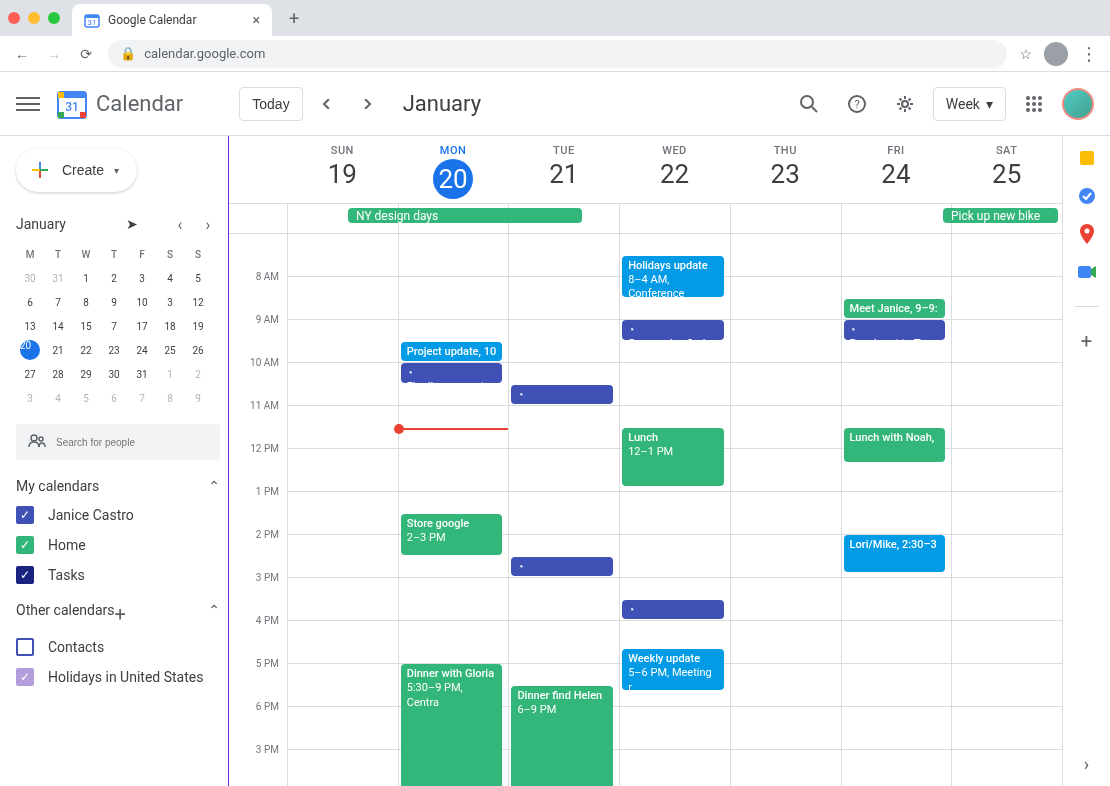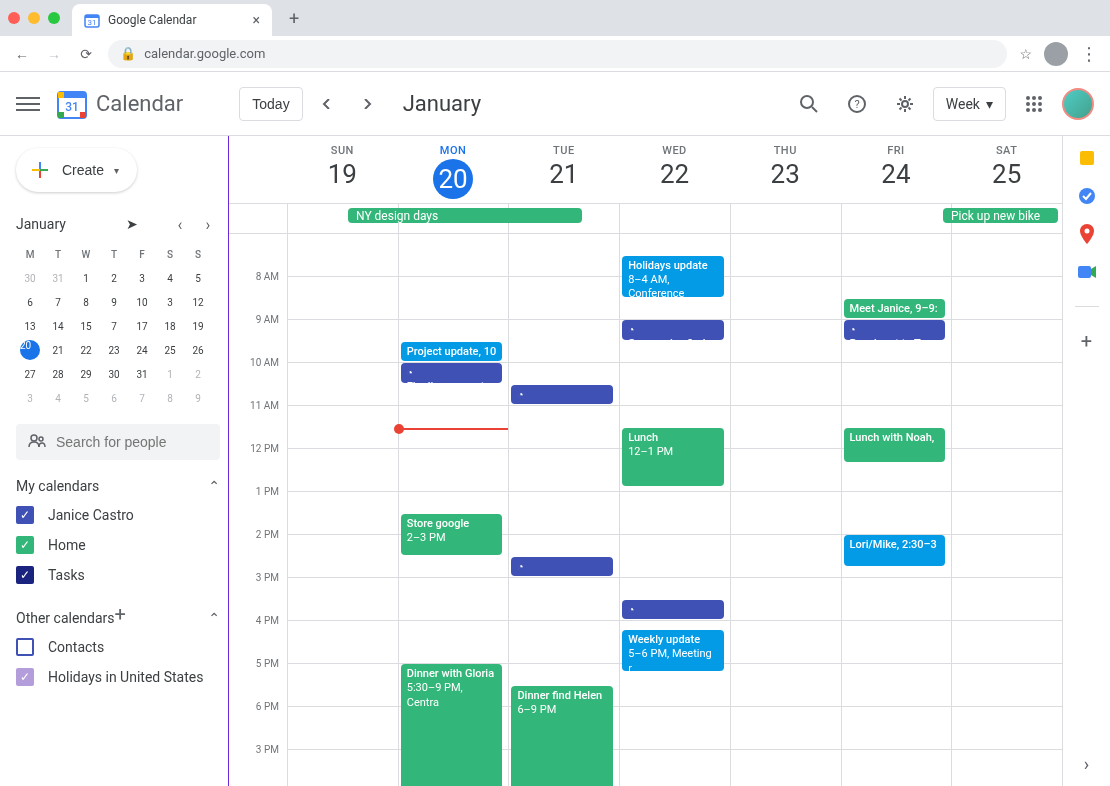--- a/index.html
+++ b/index.html
@@ -52,24 +52,24 @@
 
 .mini-cal { margin-top: 6px; }
 .mini-row { display: flex; }
 .mini-cell { width: 28px; height: 24px; display: flex; align-items: center; justify-content: center; font-size: 10px; color: #70757a; cursor: pointer; }
 .mini-dow { color: #70757a; font-weight: 500; }
 .mini-day { color: #3c4043; font-size: 10px; }
 .mini-muted { color: #b0b3b8; }
 .mini-today { background: #1a73e8; color: #fff; border-radius: 50%; width:20px; height:20px; }
 
 .search-people { margin-top: 14px; background: #f1f3f4; border-radius: 4px; height: 36px; display: flex; align-items: center; padding: 0 12px; gap: 10px; color: #5f6368; }
-.search-people input { border:none; background:transparent; outline:none; font-size:14px; color:#3c4043; width:100%; }
+.search-people input { border:none; background:transparent; outline:none; font-size:10px; color:#3c4043; width:100%; }
 
 .cal-section { margin-top: 18px; }
-.cal-section-hdr { display: flex; align-items: flex-end; font-size: 14px; color: #3c4043; cursor: pointer; }
+.cal-section-hdr { display: flex; align-items: flex-start; font-size: 14px; color: #3c4043; cursor: pointer; }
 .cal-section-hdr .chev { margin-left: auto; color: #5f6368; }
 .cal-item { display: flex; align-items: center; gap: 14px; margin-top: 12px; font-size: 14px; color: #3c4043; cursor: pointer; }
 .checkbox { width: 18px; height: 18px; border-radius: 2px; display: flex; align-items: center; justify-content: center; color: #fff; font-size: 12px; }
 .cb-blue { background: #3f51b5; } .cb-green { background: #33b679; } .cb-darkblue { background: #1a237e; }
 .cb-outline { border: 2px solid #3f51b5; } .cb-purple { background: #b39ddb; }
 .add-cal { color:#5f6368; margin-right:8px; font-size:20px; cursor:pointer;}
 
 
 .calendar-area { flex: 1; display: flex; border-left: 1px solid #6d28d9; }
 .cal-main { flex:1; display:flex; flex-direction:column; overflow:hidden; }
@@ -507,21 +507,21 @@
                 <div class="event ev-indigo task-icon" style="top: 86px; height: 19.5px;">
                   <div style="font-weight: 500;">Summarize find</div>
                 </div>
                 <div class="event ev-green" style="top: 193.5px; height: 58px;">
                   <div style="font-weight: 500;">Lunch</div>
                   <div>12–1 PM</div>
                 </div>
                 <div class="event ev-indigo task-icon" style="top: 365.5px; height: 19.5px;">
                   <div style="font-weight: 500;">Prepare present</div>
                 </div>
-                <div class="event ev-blue" style="top: 396px; height: 41px;">
+                <div class="event ev-blue" style="top: 415px; height: 41px;">
                   <div style="font-weight: 500;">Weekly update</div>
                   <div>5–6 PM, Meeting r</div>
                 </div>
               </div>
               <div class="day-col">
                 <div class="hour-slot"></div>
                 <div class="hour-slot"></div>
                 <div class="hour-slot"></div>
                 <div class="hour-slot"></div>
                 <div class="hour-slot"></div>
@@ -550,21 +550,21 @@
                 <div class="hour-slot"></div>
                 <div class="event ev-green" style="top: 64.5px; height: 19.5px;">
                   <div style="font-weight: 500;">Meet Janice, 9–9:</div>
                 </div>
                 <div class="event ev-indigo task-icon" style="top: 86px; height: 19.5px;">
                   <div style="font-weight: 500;">Reach out to To</div>
                 </div>
                 <div class="event ev-green" style="top: 193.5px; height: 34px;">
                   <div style="font-weight: 500;">Lunch with Noah,</div>
                 </div>
-                <div class="event ev-blue" style="top: 301px; height: 31px;">
+                <div class="event ev-blue" style="top: 301px; height: 37px;">
                   <div style="font-weight: 500;">Lori/Mike, 2:30–3</div>
                 </div>
               </div>
               <div class="day-col">
                 <div class="hour-slot"></div>
                 <div class="hour-slot"></div>
                 <div class="hour-slot"></div>
                 <div class="hour-slot"></div>
                 <div class="hour-slot"></div>
                 <div class="hour-slot"></div>

